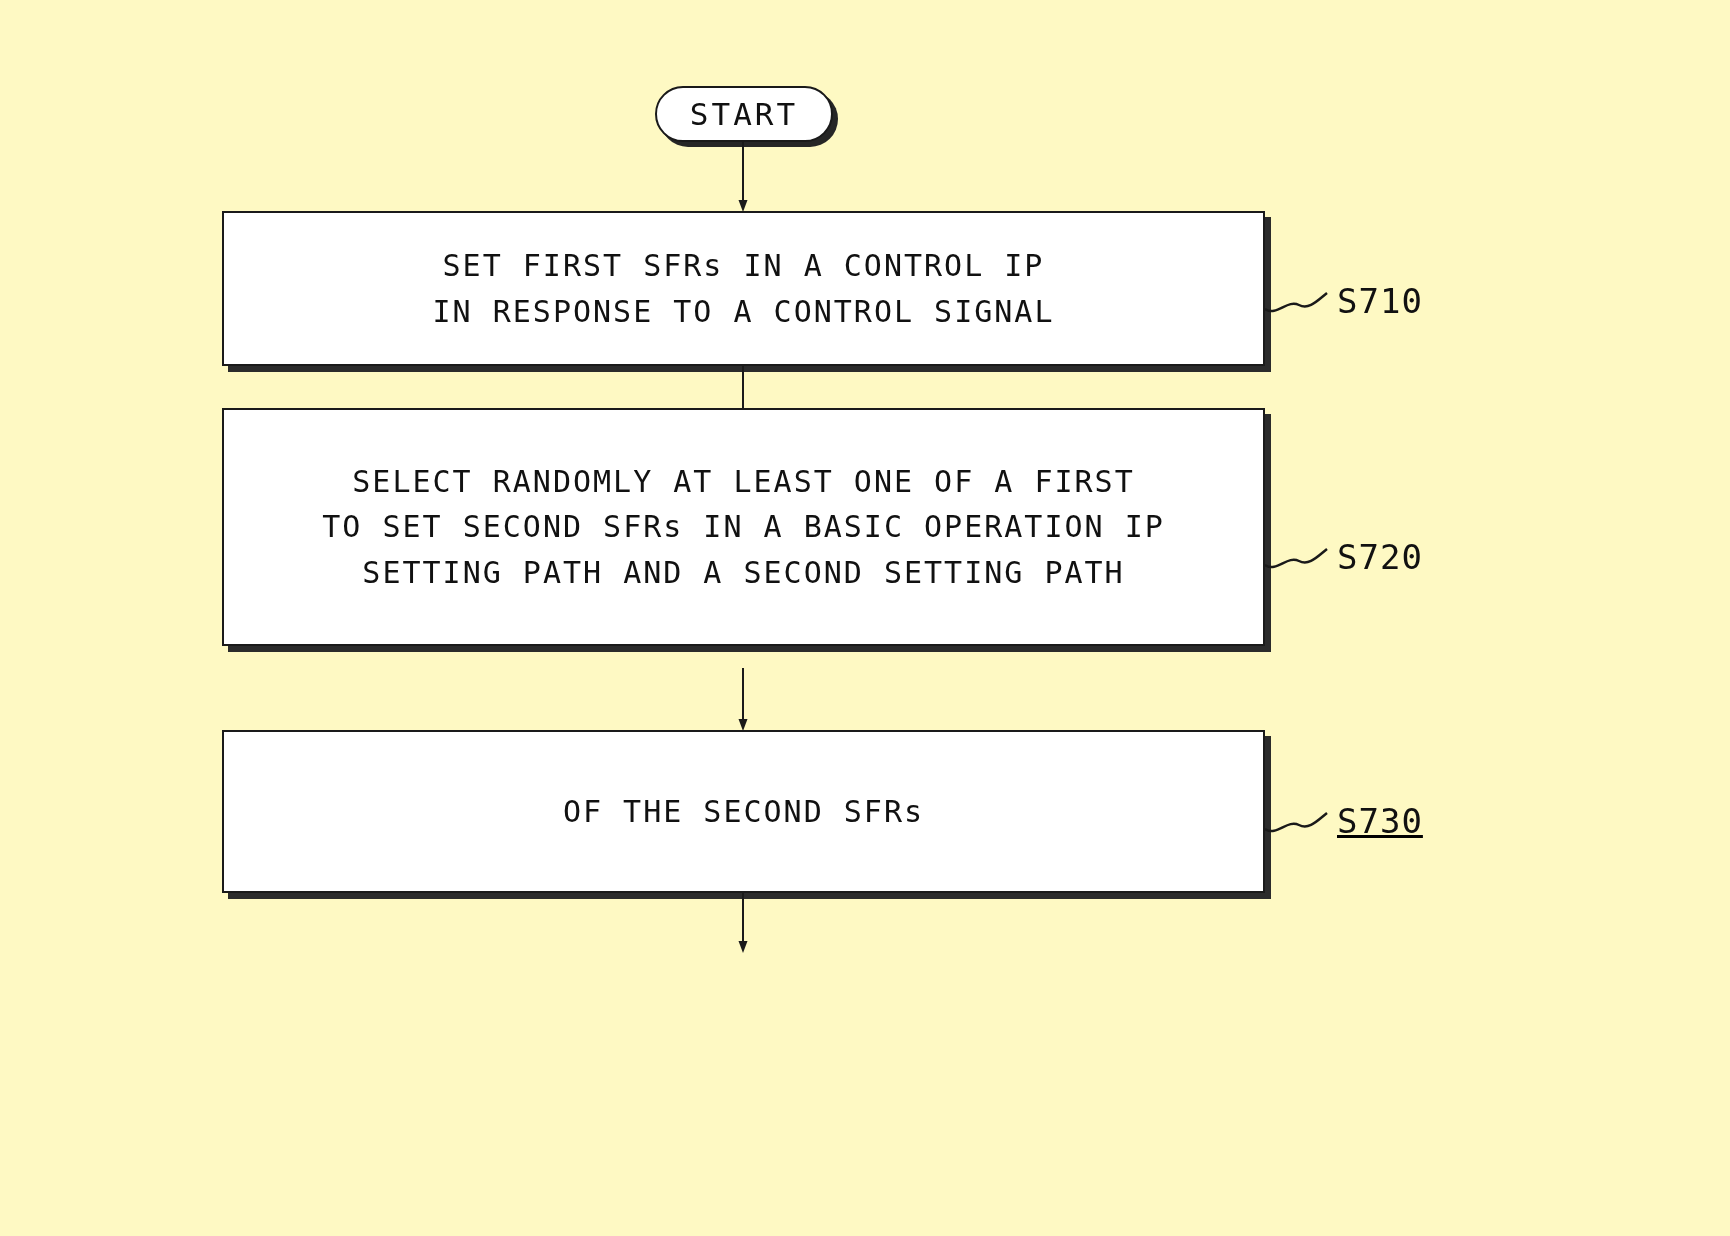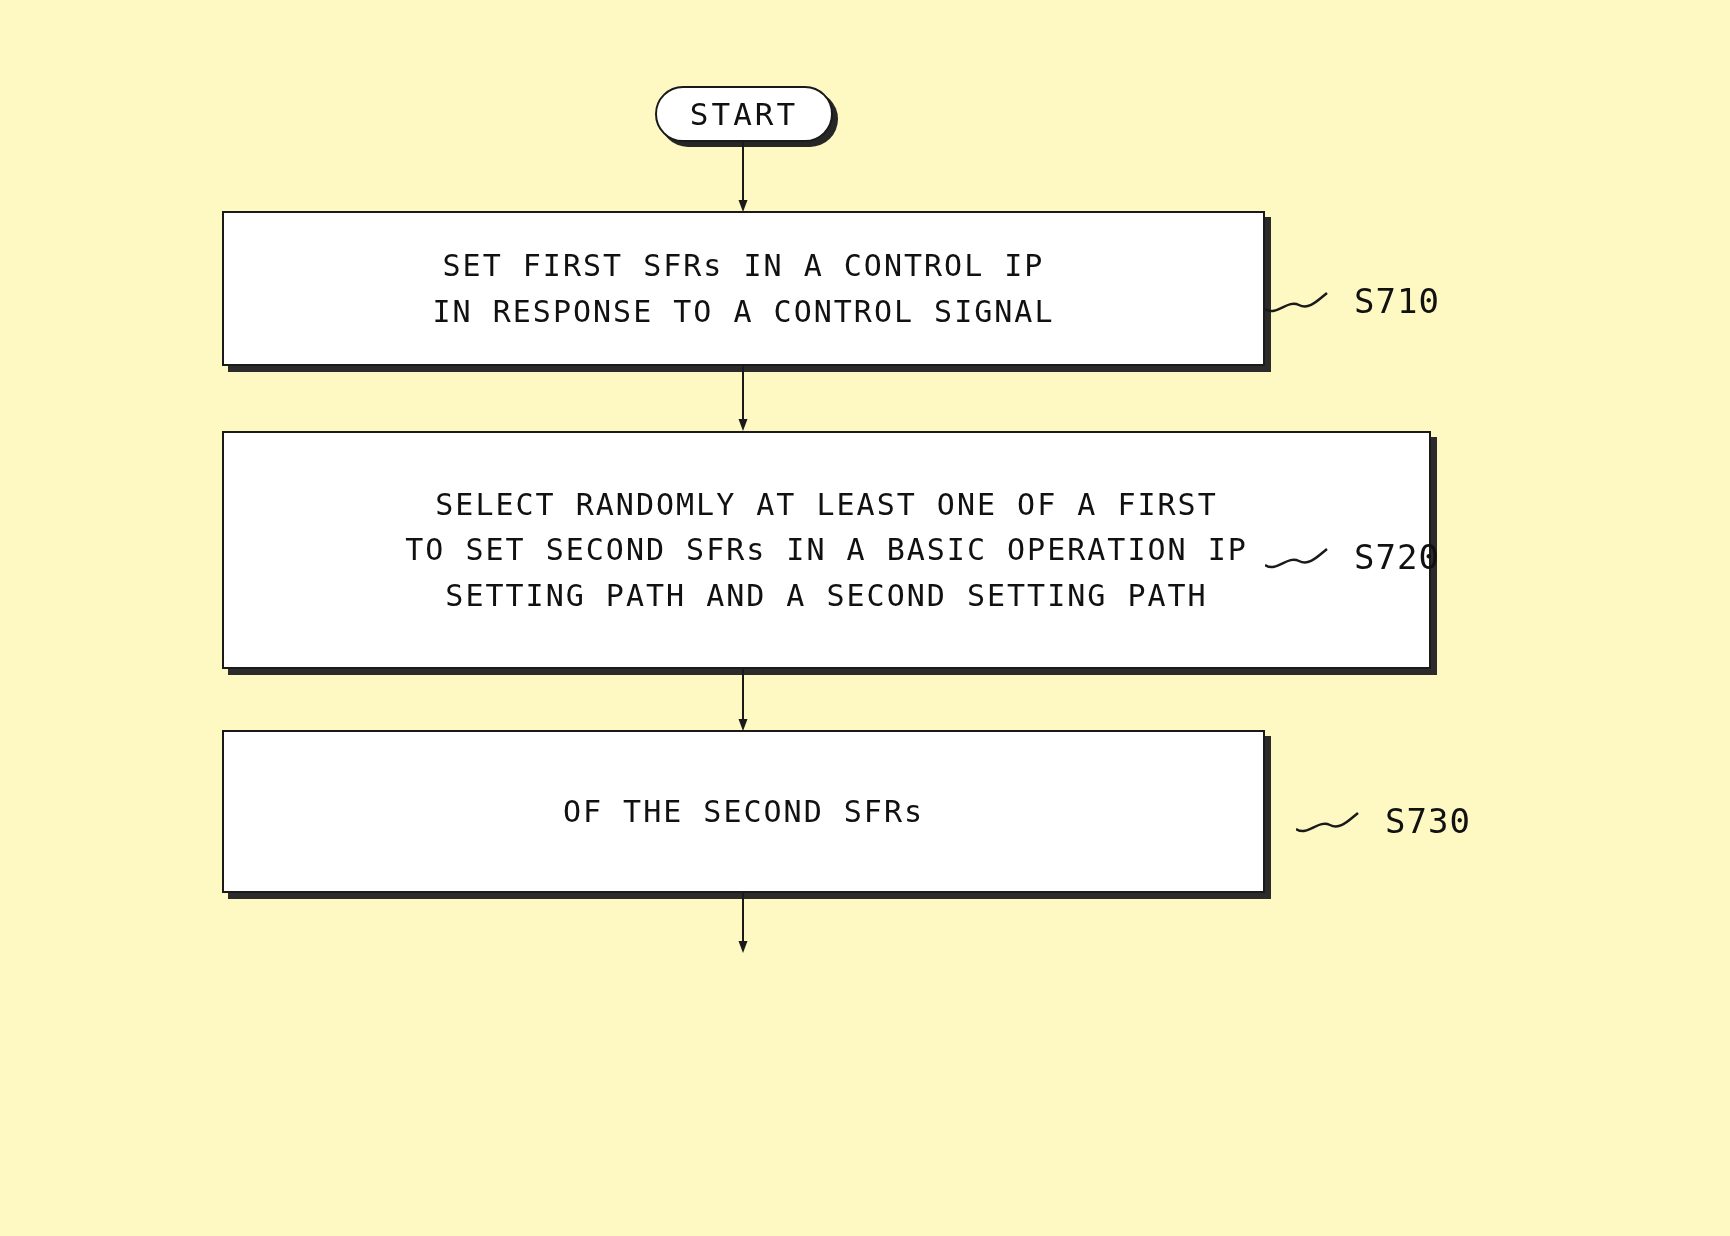--- a/index.html
+++ b/index.html
@@ -71,22 +71,22 @@
   }
 
   #box-s710 {
     left: 222px;
     top: 211px;
     width: 1043px;
     height: 155px;
   }
   #box-s720 {
     left: 222px;
-    top: 431px;
-    width: 1209px;
+    top: 408px;
+    width: 1043px;
     height: 238px;
   }
   #box-s730 {
     left: 222px;
     top: 730px;
     width: 1043px;
     height: 163px;
   }
 
   
@@ -109,25 +109,25 @@
     align-items: center;
     height: 52px;
   }
   .step-leader { display: block; }
   .step-text {
     color: #111111;
     font-family: "DejaVu Sans Mono", monospace;
     font-size: 34px;
     letter-spacing: 1px;
     white-space: nowrap;
-    margin-left: 19px;
+    margin-left: 2px;
   }
   #label-s710 { left: 1265px; top: 275px; }
   #label-s720 { left: 1265px; top: 531px; }
-  #label-s730 { left: 1296px; top: 795px; }
+  #label-s730 { left: 1265px; top: 795px; text-decoration: underline; }
 </style>
 </head>
 <body>
 
 <div id="page">
 
   <div class="terminal" id="terminal-start">
     <span>START</span>
   </div>
 

